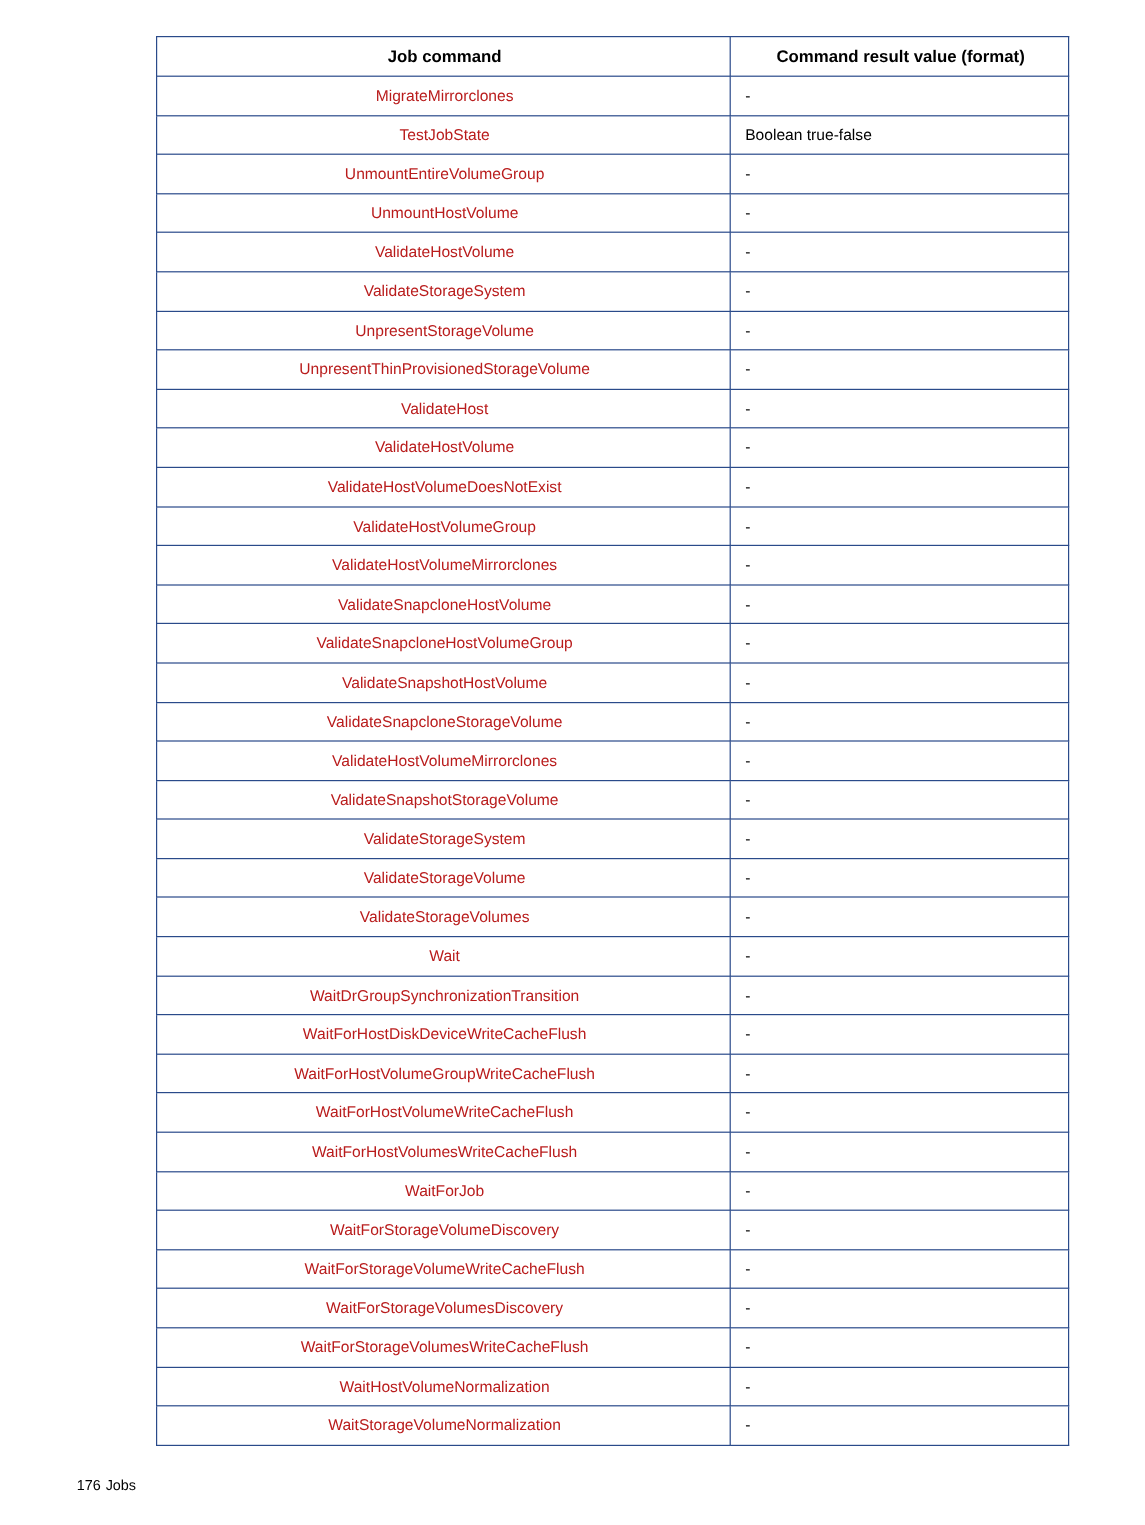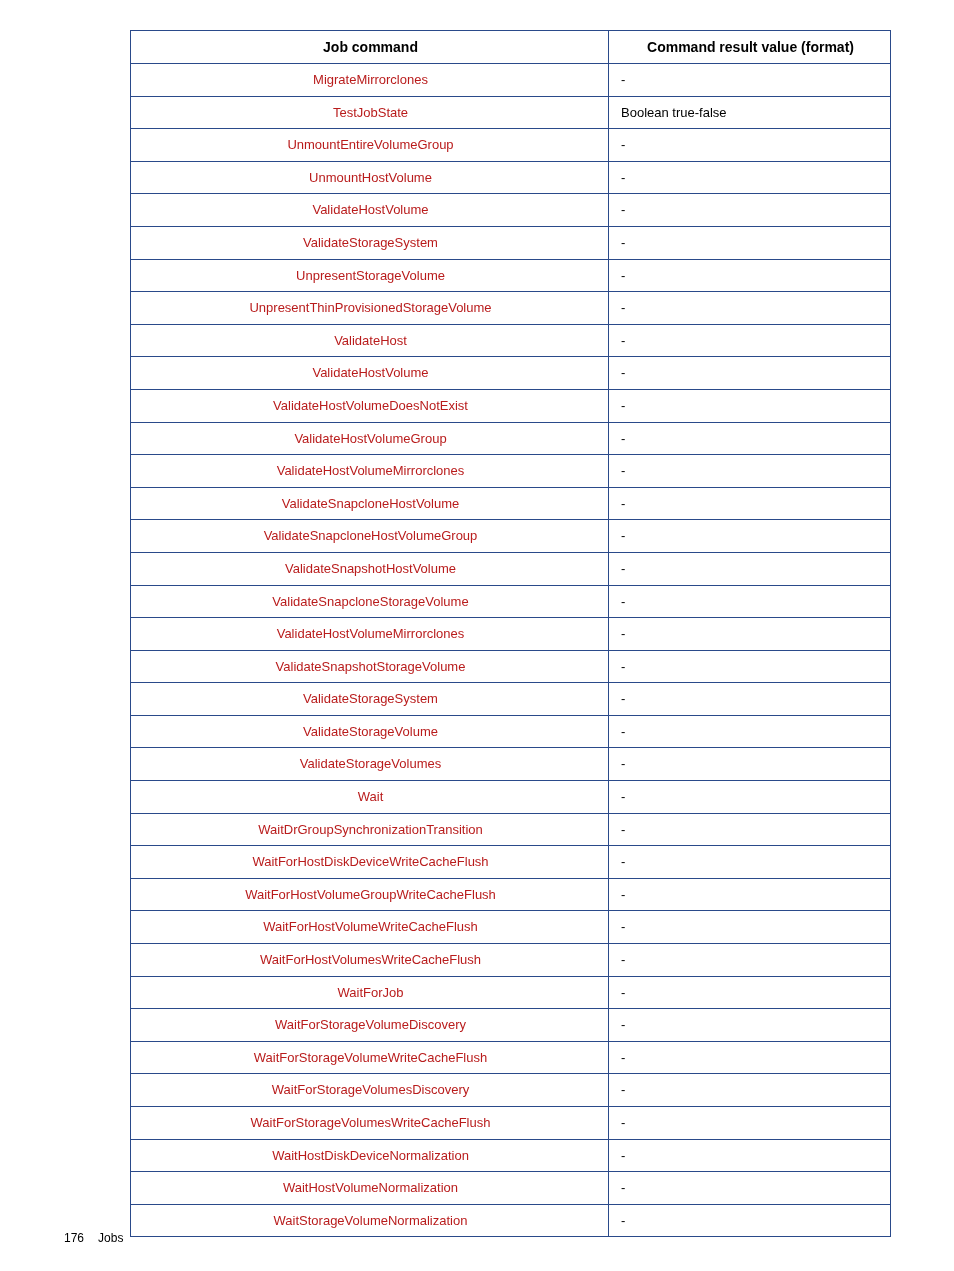--- a/index.html
+++ b/index.html
@@ -44,21 +44,21 @@
   td.res{
     color:#000;
   }
   .footer{
     position:absolute;
     left:64px;
     bottom:26px;
     font-size:12px;
     color:#000;
   }
-  .footer .pn{margin-right:14px;}
+  .footer .pn{margin-right:4px;}
 </style>
 </head>
 <body>
 
 <div class="page">
   <table>
     <colgroup>
       <col class="col-cmd">
       <col class="col-res">
     </colgroup>
@@ -195,24 +195,20 @@
         </tr>
         <tr>
           <td class="cmd">WaitForStorageVolumesDiscovery</td>
           <td class="res">-</td>
         </tr>
         <tr>
           <td class="cmd">WaitForStorageVolumesWriteCacheFlush</td>
           <td class="res">-</td>
         </tr>
         <tr>
-          <td class="cmd">WaitHostDiskDeviceNormalization</td>
-          <td class="res">-</td>
-        </tr>
-        <tr>
           <td class="cmd">WaitHostVolumeNormalization</td>
           <td class="res">-</td>
         </tr>
         <tr>
           <td class="cmd">WaitStorageVolumeNormalization</td>
           <td class="res">-</td>
         </tr>
       </tbody>
   </table>
 </div>

